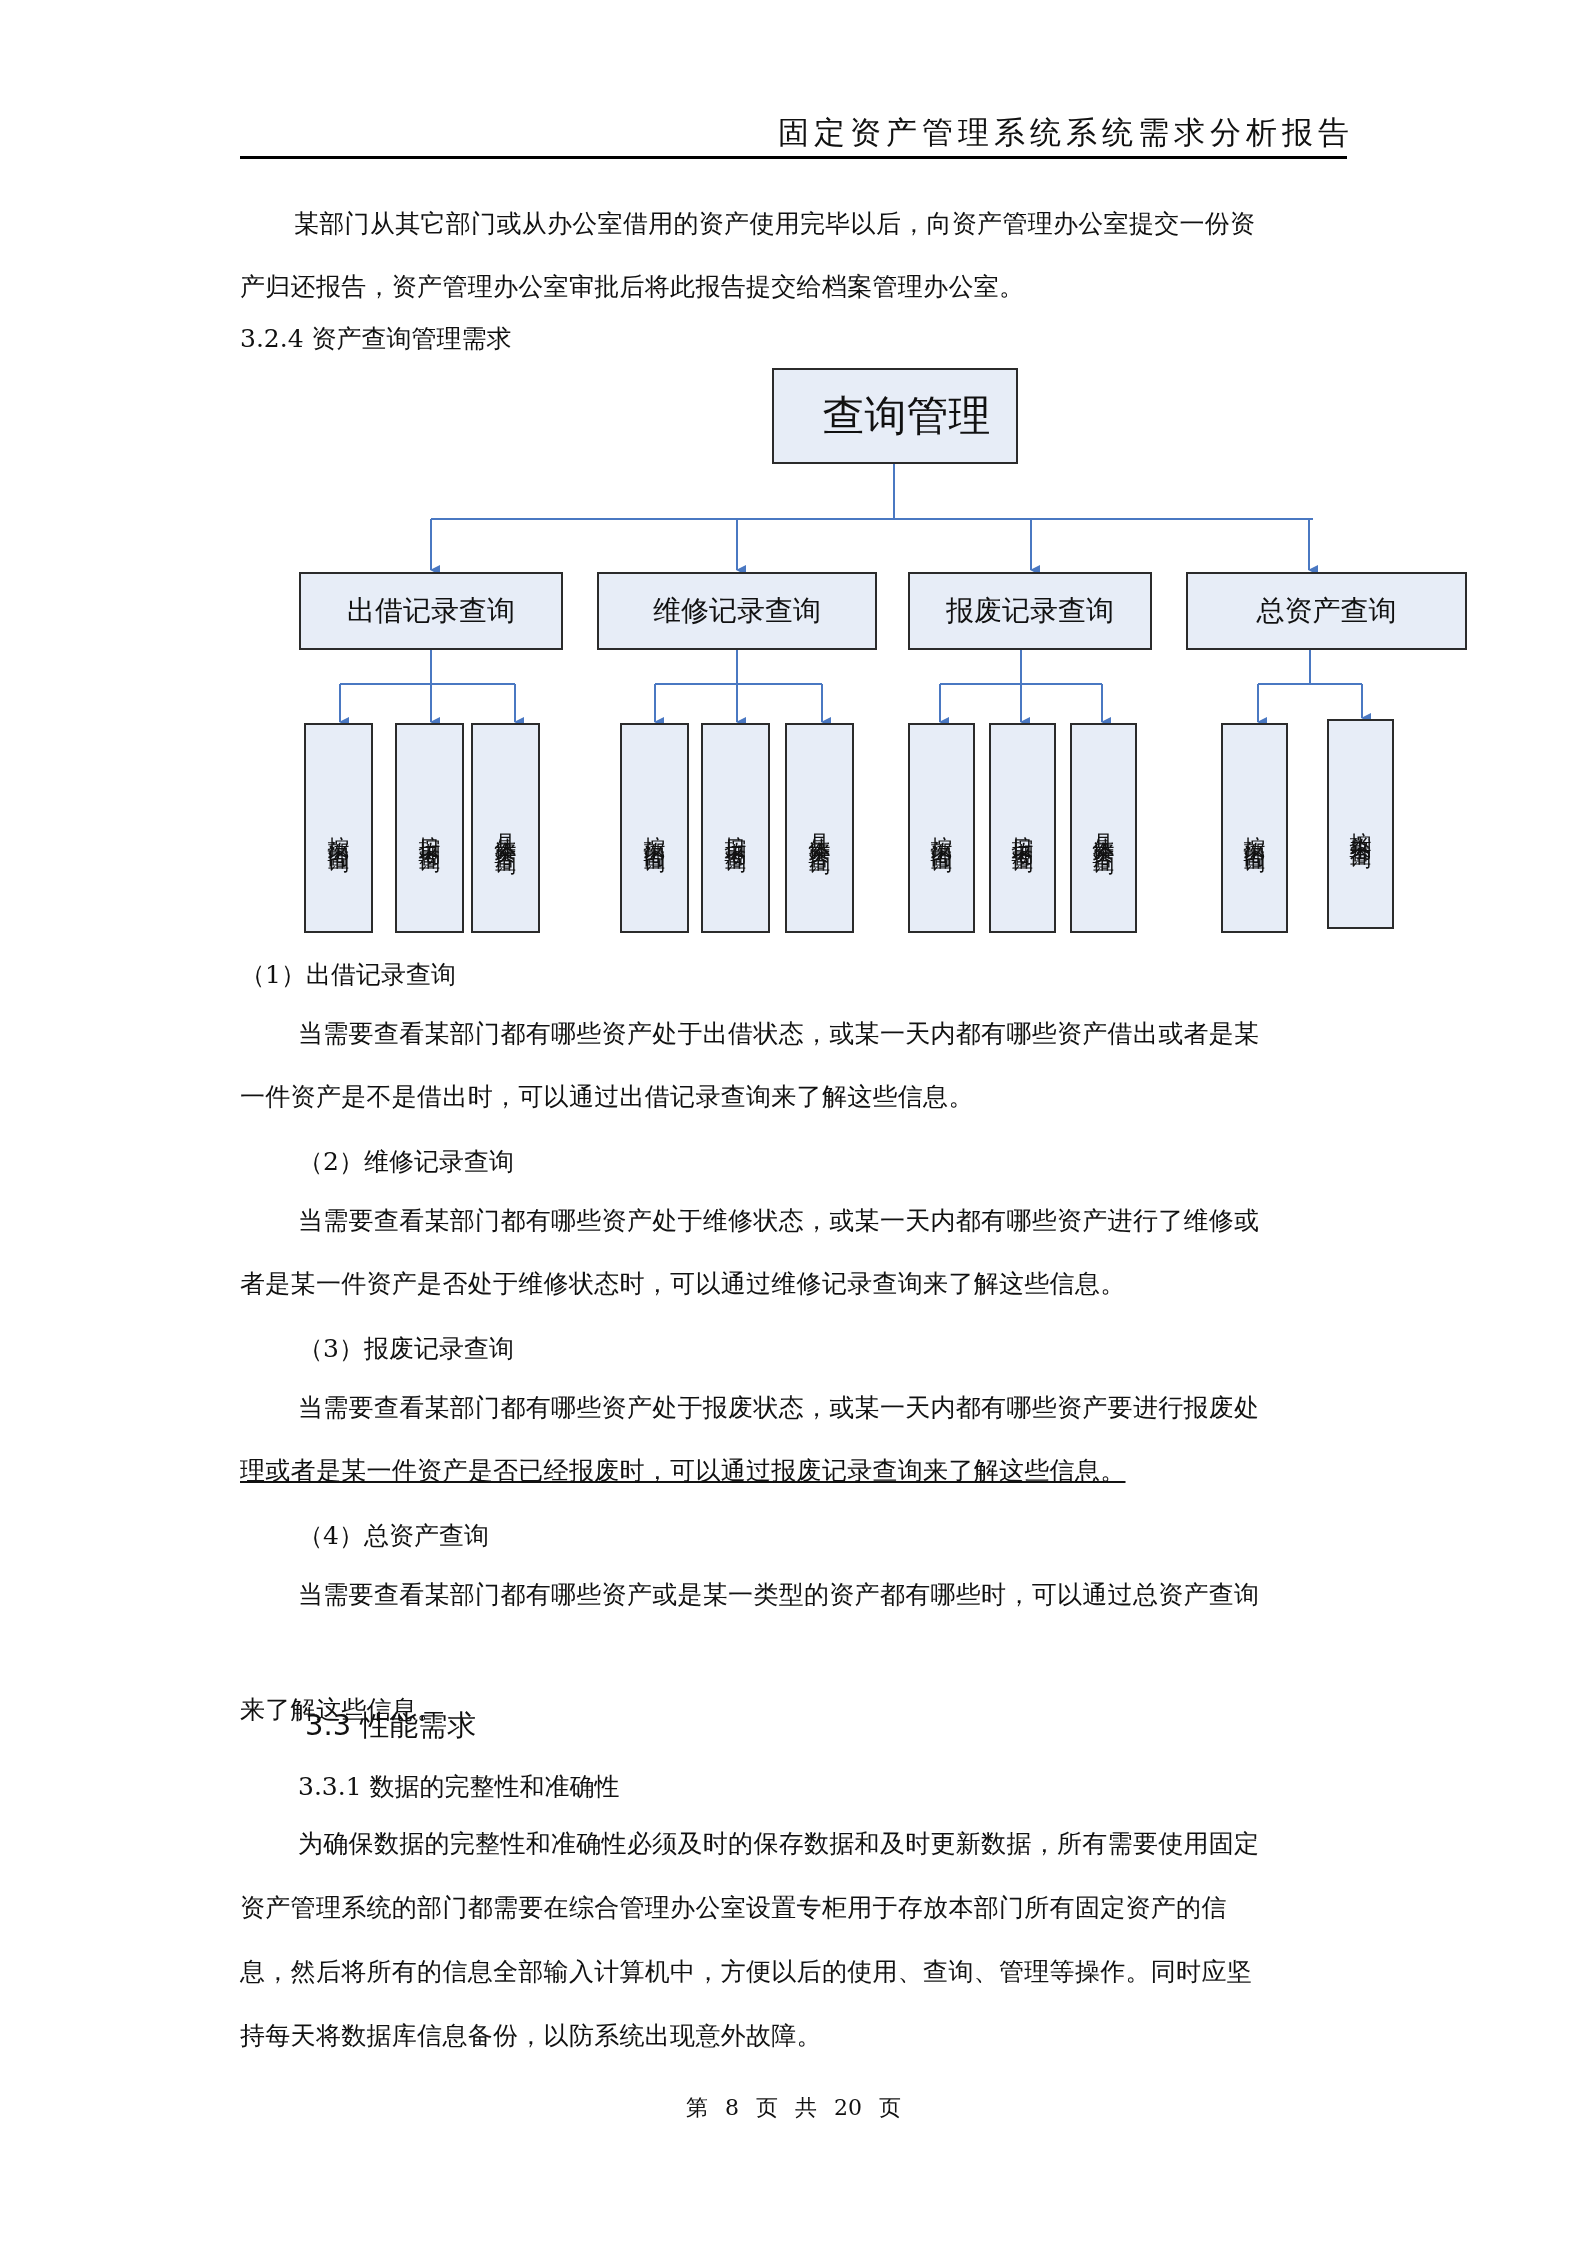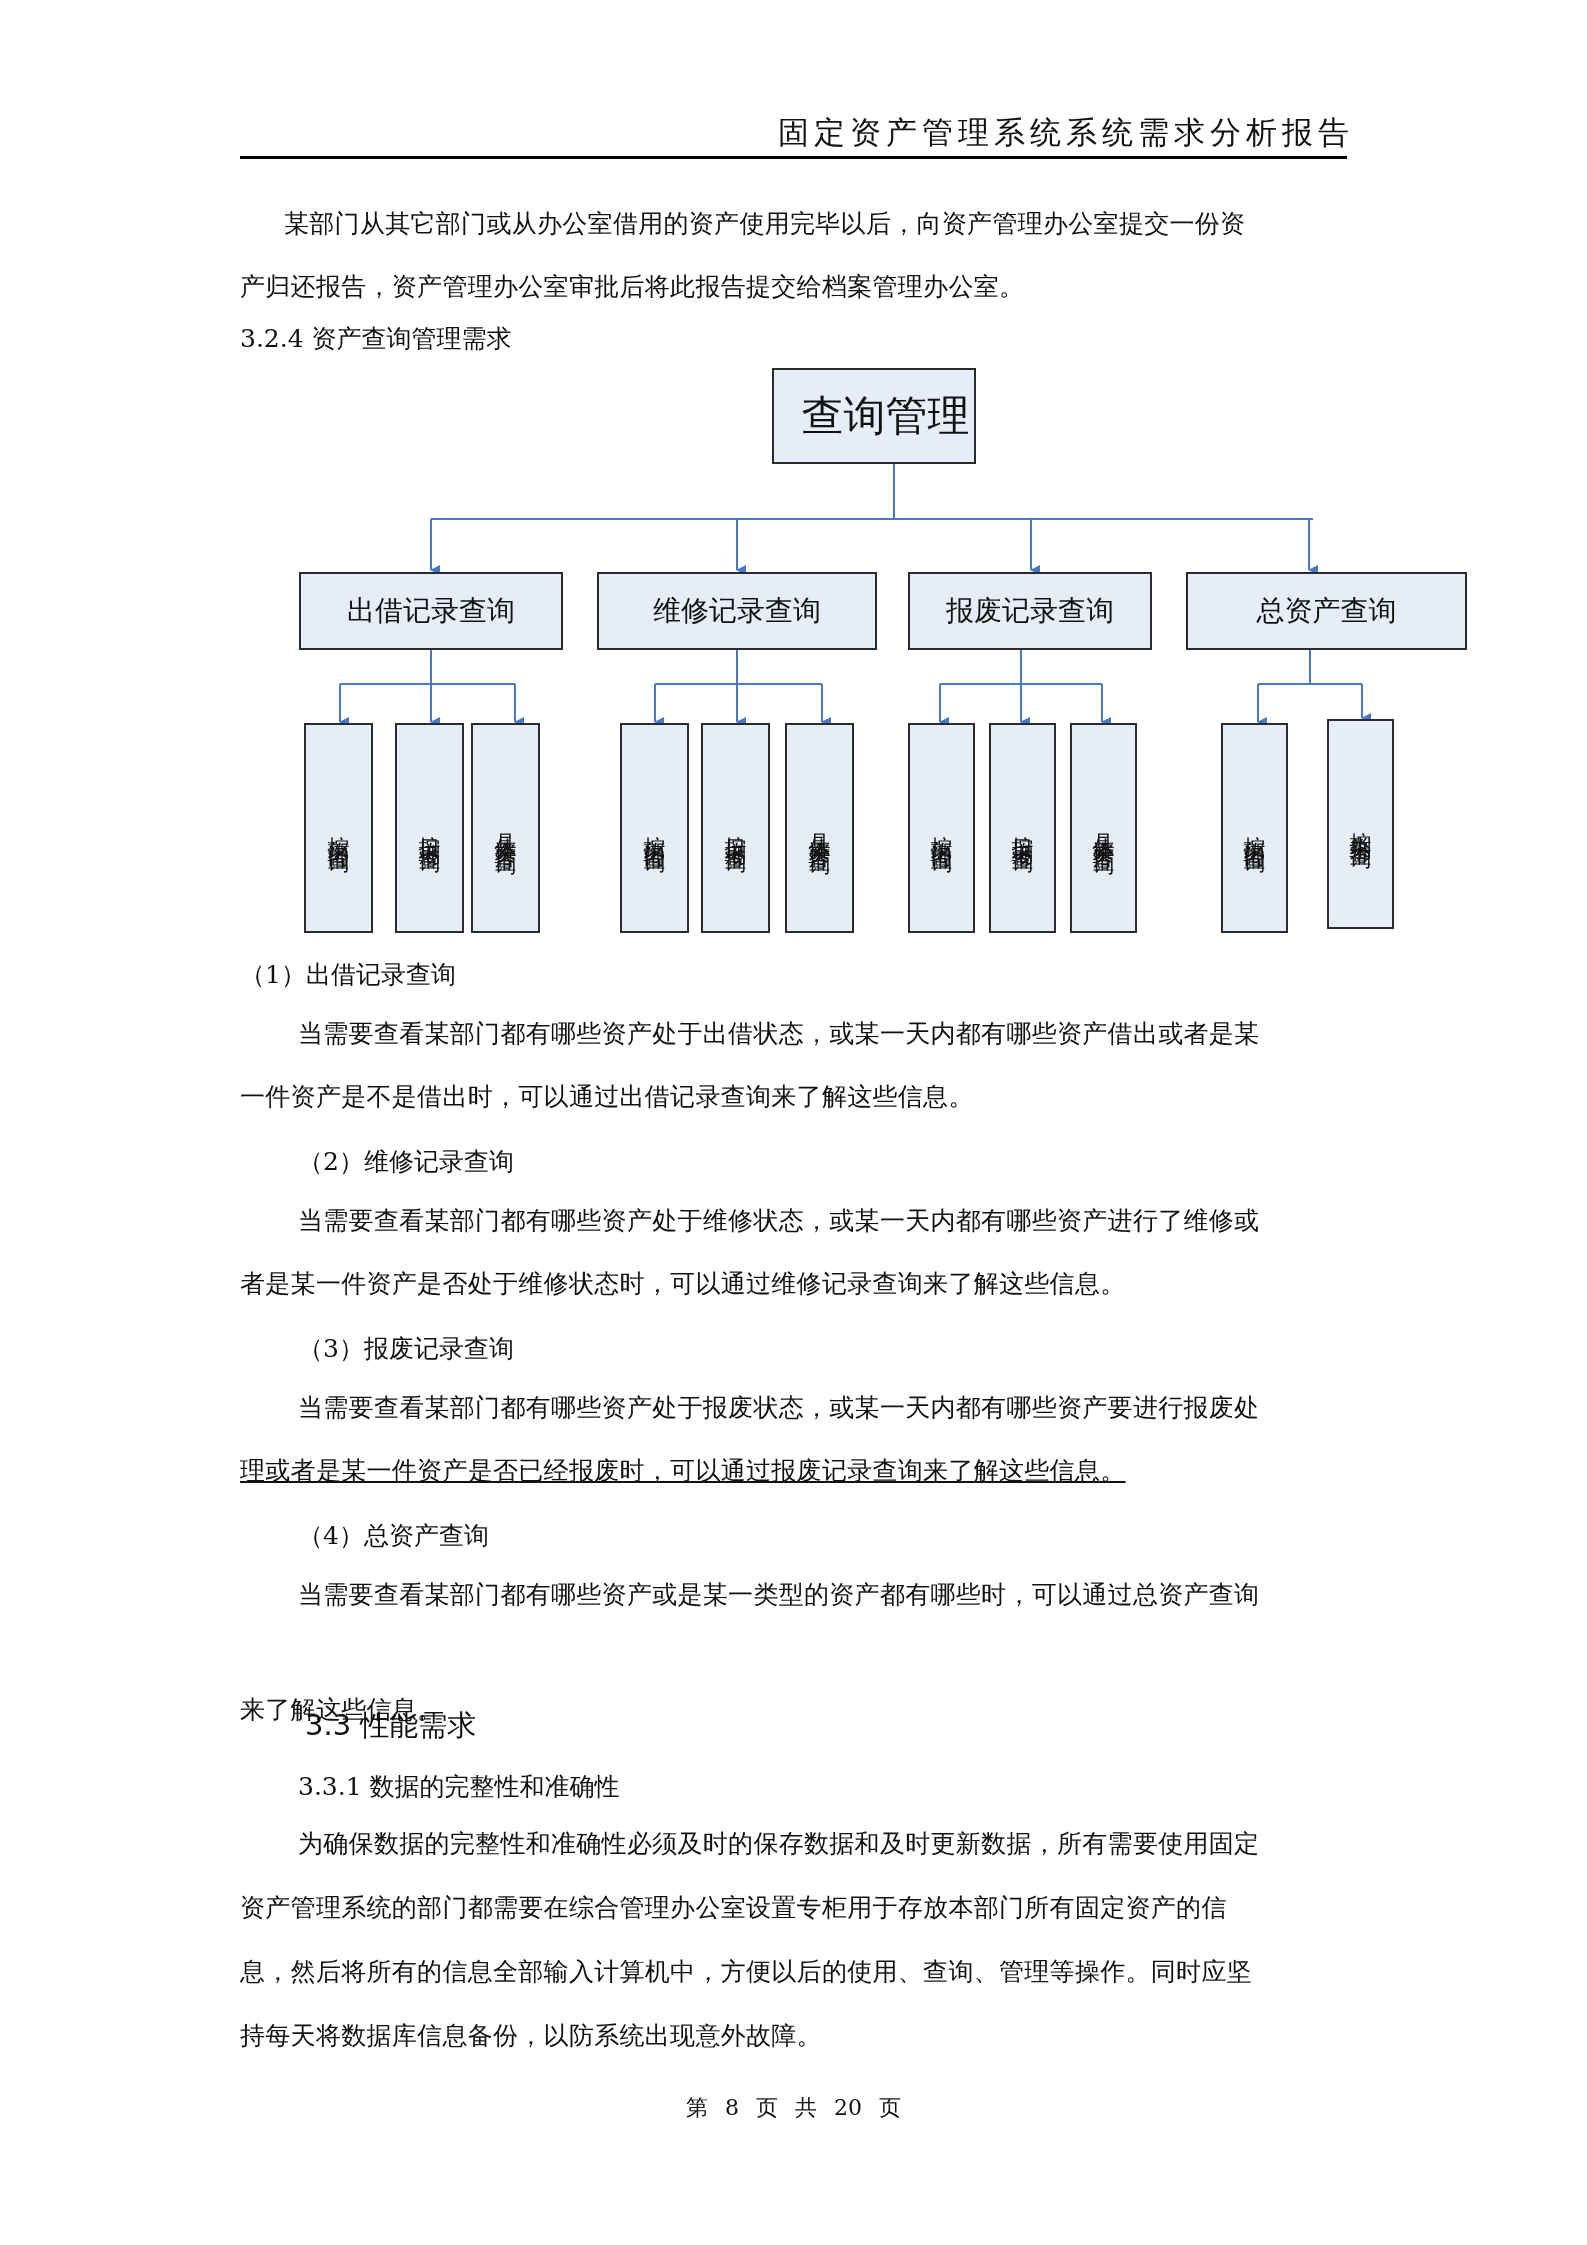--- a/index.html
+++ b/index.html
@@ -17,21 +17,21 @@
   .box .t { font-family: "DejaVu Sans", "Liberation Sans", sans-serif; white-space: nowrap; }
   .leaf .t { writing-mode: vertical-rl; font-size: 22px; letter-spacing: 4px; }
   svg.lines { position: absolute; left: 0; top: 0; }
 </style>
 </head>
 <body>
 
 <div class="abs header-title">固定资产管理系统系统需求分析报告</div>
 <div class="abs header-rule"></div>
 
-<div class="abs p" style="left:284px; top:192px;text-align:right;">某部门从其它部门或从办公室借用的资产使用完毕以后，向资产管理办公室提交一份资</div>
+<div class="abs p" style="left:294px; top:192px;text-align:right;">某部门从其它部门或从办公室借用的资产使用完毕以后，向资产管理办公室提交一份资</div>
 <div class="abs p" style="left:240px; top:255px;">产归还报告，资产管理办公室审批后将此报告提交给档案管理办公室。</div>
 
 <div class="abs h" style="left:240px; top:322px;">3.2.4  资产查询管理需求</div>
 
 <div>
   <svg class="lines" width="1587" height="960">
     <defs>
       <marker id="arr" markerWidth="10" markerHeight="10" refX="5" refY="9" orient="auto" markerUnits="userSpaceOnUse">
         <path d="M0,0 L10,0 L5,10 Z" fill="#4a78c2"></path>
       </marker>
@@ -63,21 +63,21 @@
       <line x1="1021" y1="684" x2="1021" y2="722" marker-end="url(#arr)"></line>
       <line x1="1102" y1="684" x2="1102" y2="722" marker-end="url(#arr)"></line>
 
       <line x1="1310" y1="648" x2="1310" y2="684"></line>
       <line x1="1258" y1="684" x2="1362" y2="684"></line>
       <line x1="1258" y1="684" x2="1258" y2="722" marker-end="url(#arr)"></line>
       <line x1="1362" y1="684" x2="1362" y2="718" marker-end="url(#arr)"></line>
     </g>
   </svg>
 
-  <div class="box" style="left:772px; top:368px; width:204px; height:96px;padding-left:23px;">
+  <div class="box" style="left:772px; top:368px; width:246px; height:96px;padding-left:23px;">
     <span class="t" style="font-size:42px;">查询管理</span>
   </div>
 
   <div class="box" style="left:299px; top:572px; width:264px; height:78px;">
     <span class="t" style="font-size:28px;">出借记录查询</span>
   </div>
   <div class="box" style="left:597px; top:572px; width:280px; height:78px;">
     <span class="t" style="font-size:28px;">维修记录查询</span>
   </div>
   <div class="box" style="left:908px; top:572px; width:244px; height:78px;">

